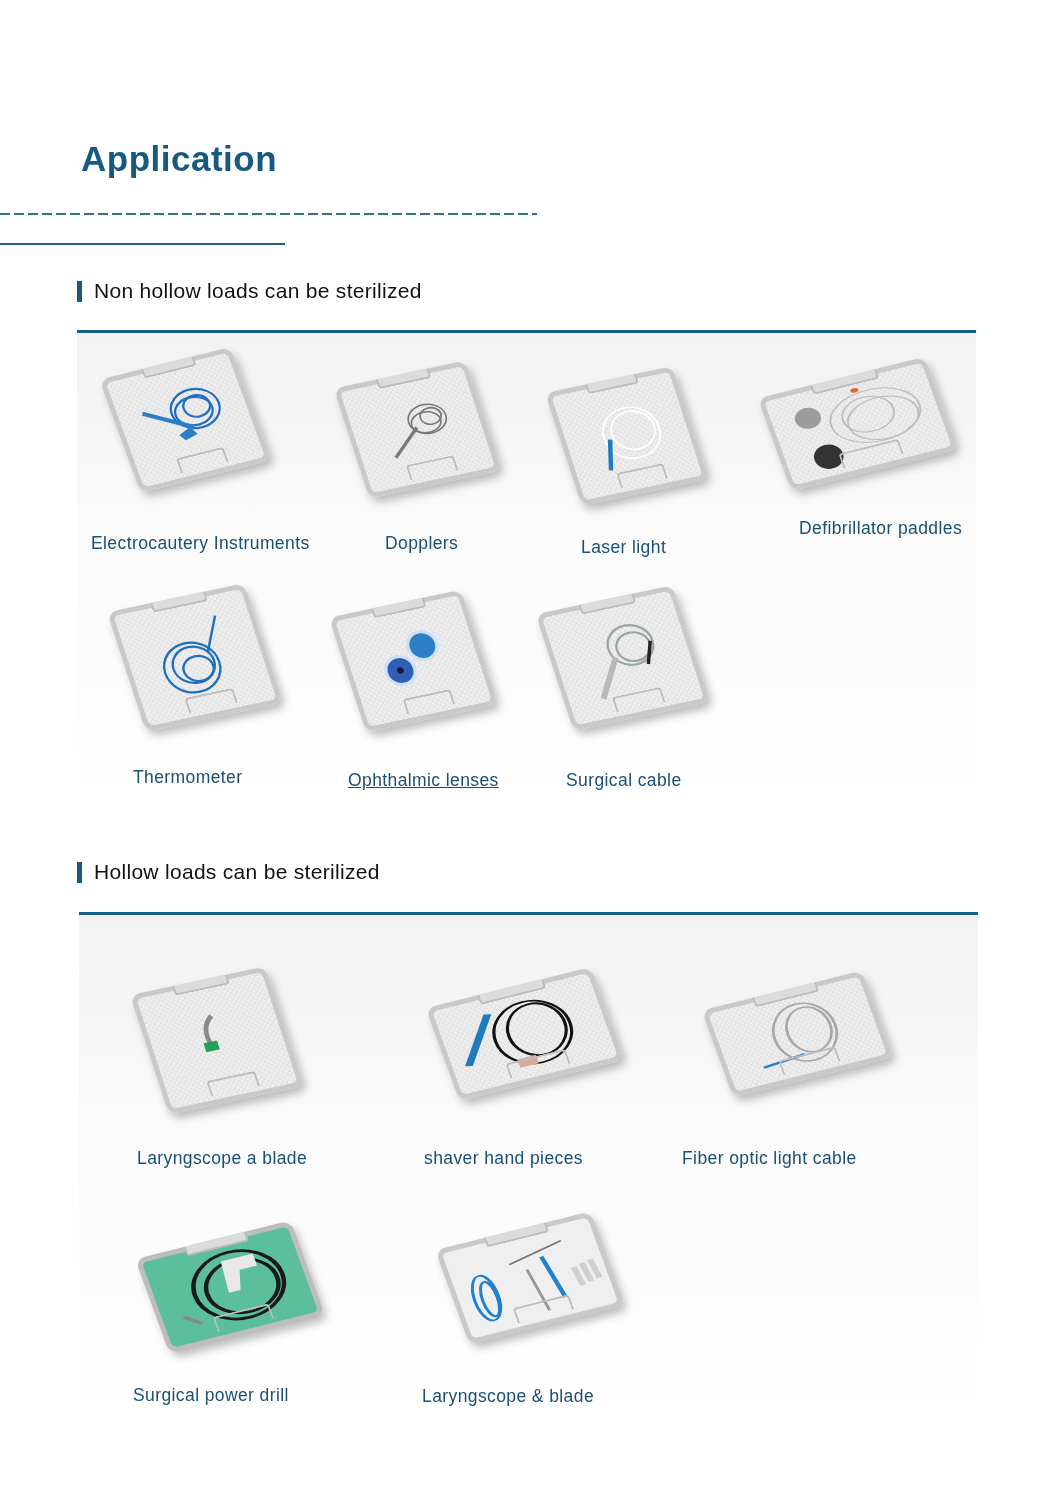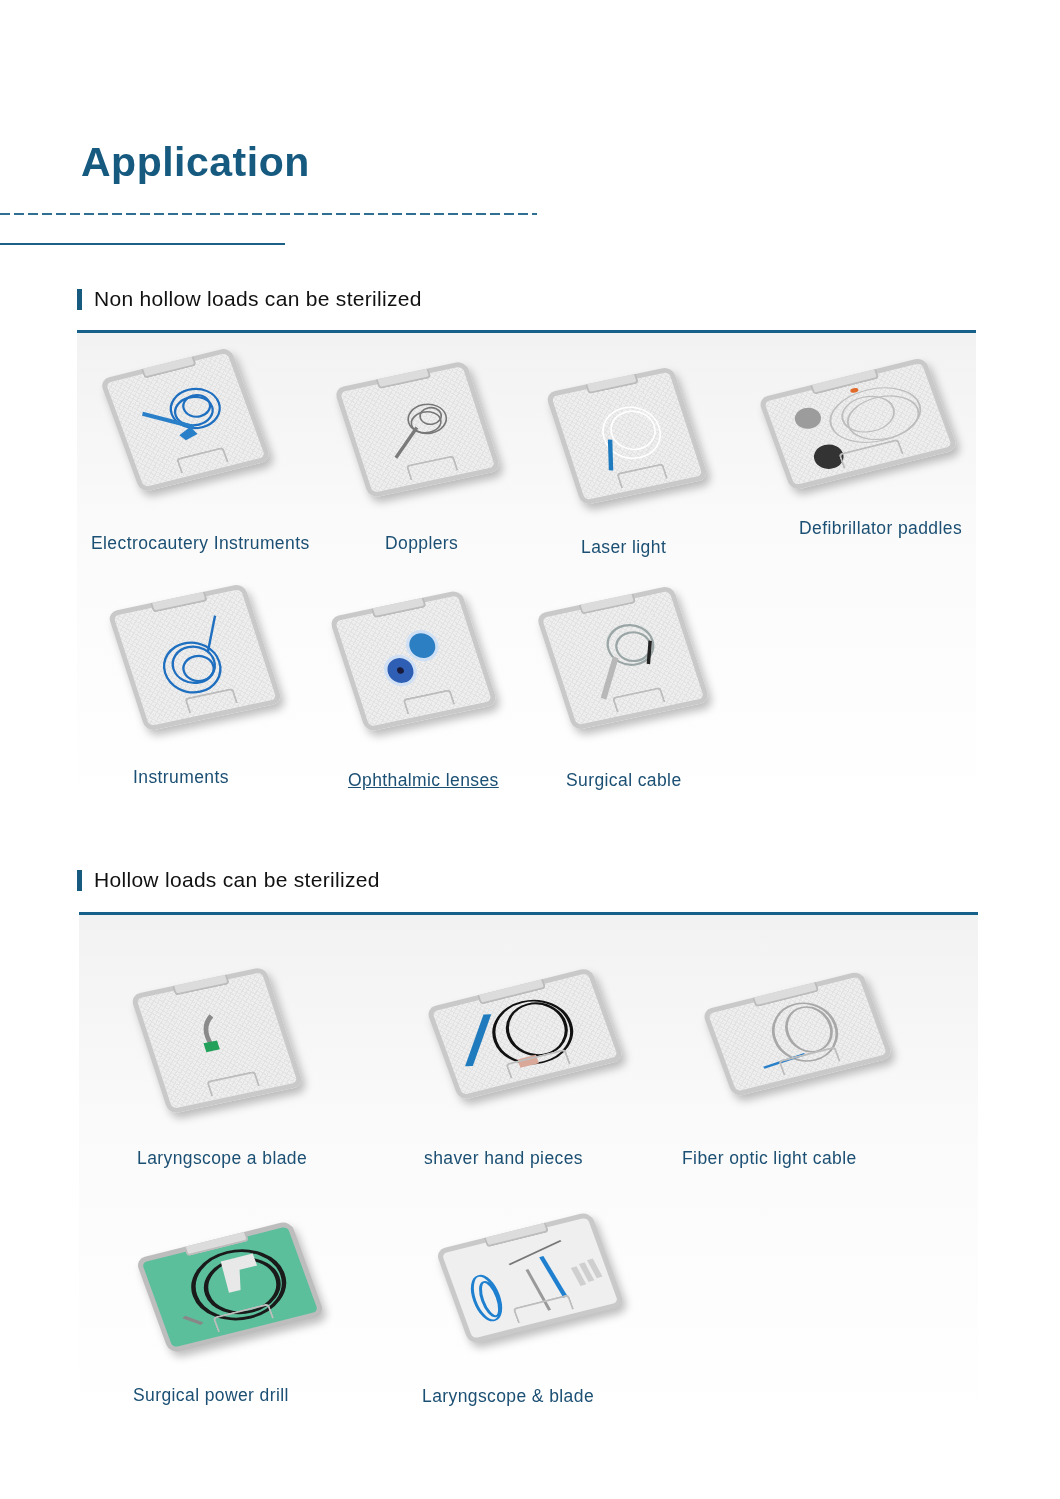--- a/index.html
+++ b/index.html
@@ -1,32 +1,32 @@
 <!DOCTYPE html>
 <html><head>
 <meta charset="utf-8">
 <style>
   * { box-sizing: border-box; margin: 0; padding: 0; }
   html, body { width: 1060px; height: 1499px; background: #ffffff; overflow: hidden; }
   body { position: relative; font-family: "Liberation Sans", sans-serif; }
 
   .page-title {
     position: absolute; left: 81px; top: 139px;
-    font-size: 41px; font-weight: bold; color: #165a80; letter-spacing: 0.5px;
+    font-size: 35px; font-weight: bold; color: #165a80; letter-spacing: 0.5px;
   }
   .dash-rule {
     position: absolute; left: 0; top: 213px; width: 537px; height: 2px;
     background: repeating-linear-gradient(90deg, #2f6f92 0 10px, transparent 10px 14px);
   }
   .solid-rule {
     position: absolute; left: 0; top: 243px; width: 285px; height: 2px; background: #1d5f86;
   }
 
   .section-heading {
-    position: absolute; left: 77px; display: flex; align-items: center; margin-top: 8px;
+    position: absolute; left: 77px; display: flex; align-items: center;
   }
   .section-bar { width: 5px; height: 21px; background: #165a80; margin-right: 12px; }
   .section-text { font-size: 21px; color: #111; letter-spacing: 0.3px; }
 
   .section-rule { position: absolute; height: 3px; background: #17608a; }
 
   .panel {
     position: absolute;
     background: linear-gradient(180deg, #f2f2f2 0%, #fafafa 40%, #ffffff 100%);
   }
@@ -130,21 +130,21 @@
   <div class="tray" style="left:125px; top:595px; width:140px; height:125px; transform:rotate(-12deg) skewX(6deg);">
     <svg class="content-svg" viewBox="0 0 100 100">
       <g fill="none" stroke="#1f6fc0" stroke-width="2">
         <ellipse cx="45" cy="58" rx="24" ry="22"></ellipse>
           <ellipse cx="47" cy="56" rx="18" ry="16"></ellipse>
         <ellipse cx="50" cy="60" rx="13" ry="11"></ellipse>
         <path d="M62 48 L78 18"></path>
       </g>
     </svg>
   </div>
-  <div class="caption" style="left:133px; top:751px;">Instruments</div>
+  <div class="caption" style="left:133px; top:751px;">Thermometer</div>
 </div>
 
 <div class="item">
   <div class="tray" style="left:346px; top:601px; width:135px; height:120px; transform:rotate(-12deg) skewX(6deg);">
     <svg class="content-svg" viewBox="0 0 100 100">
       <circle cx="36" cy="56" r="13" fill="#2f5fb5" stroke="#cfe0f5" stroke-width="3"></circle>
       <circle cx="62" cy="38" r="13" fill="#2c7fc2" stroke="#cfe0f5" stroke-width="3"></circle>
       <circle cx="36" cy="56" r="3" fill="#1a1a3a"></circle>
     </svg>
   </div>

